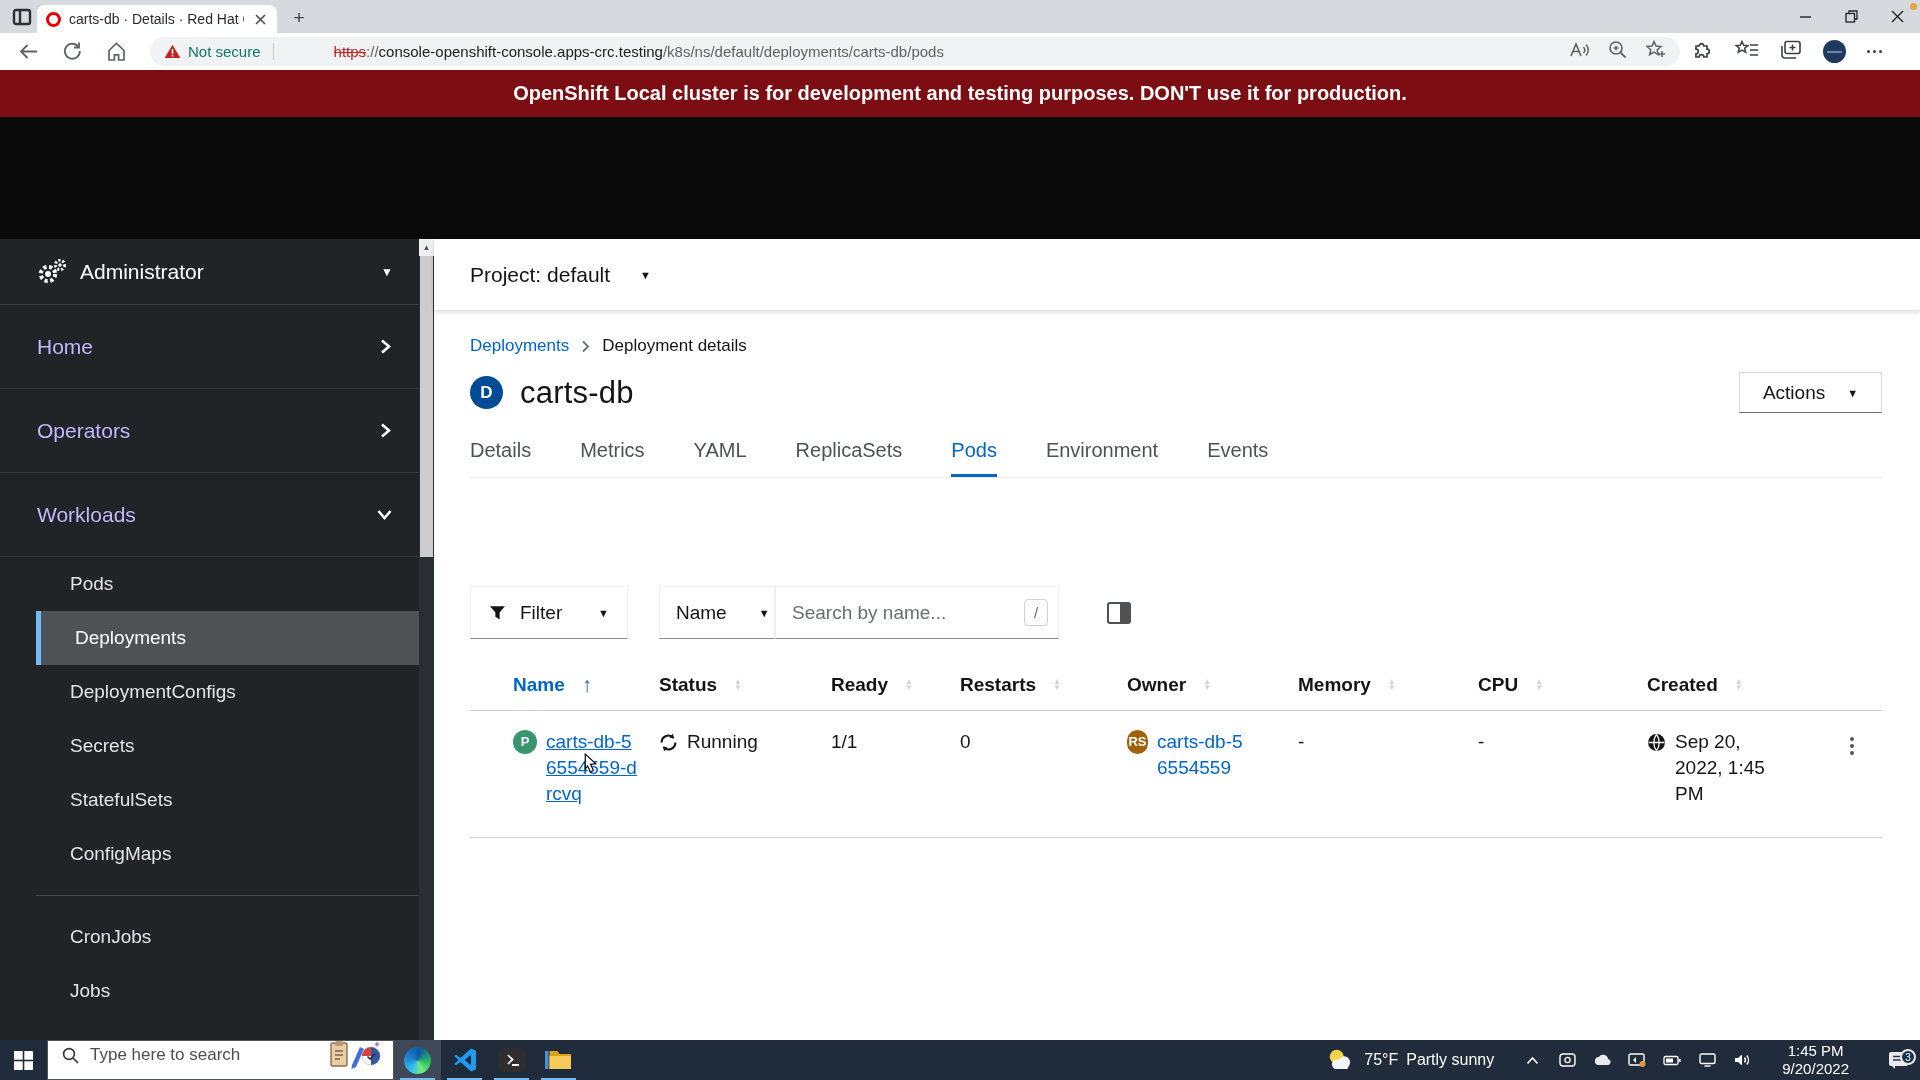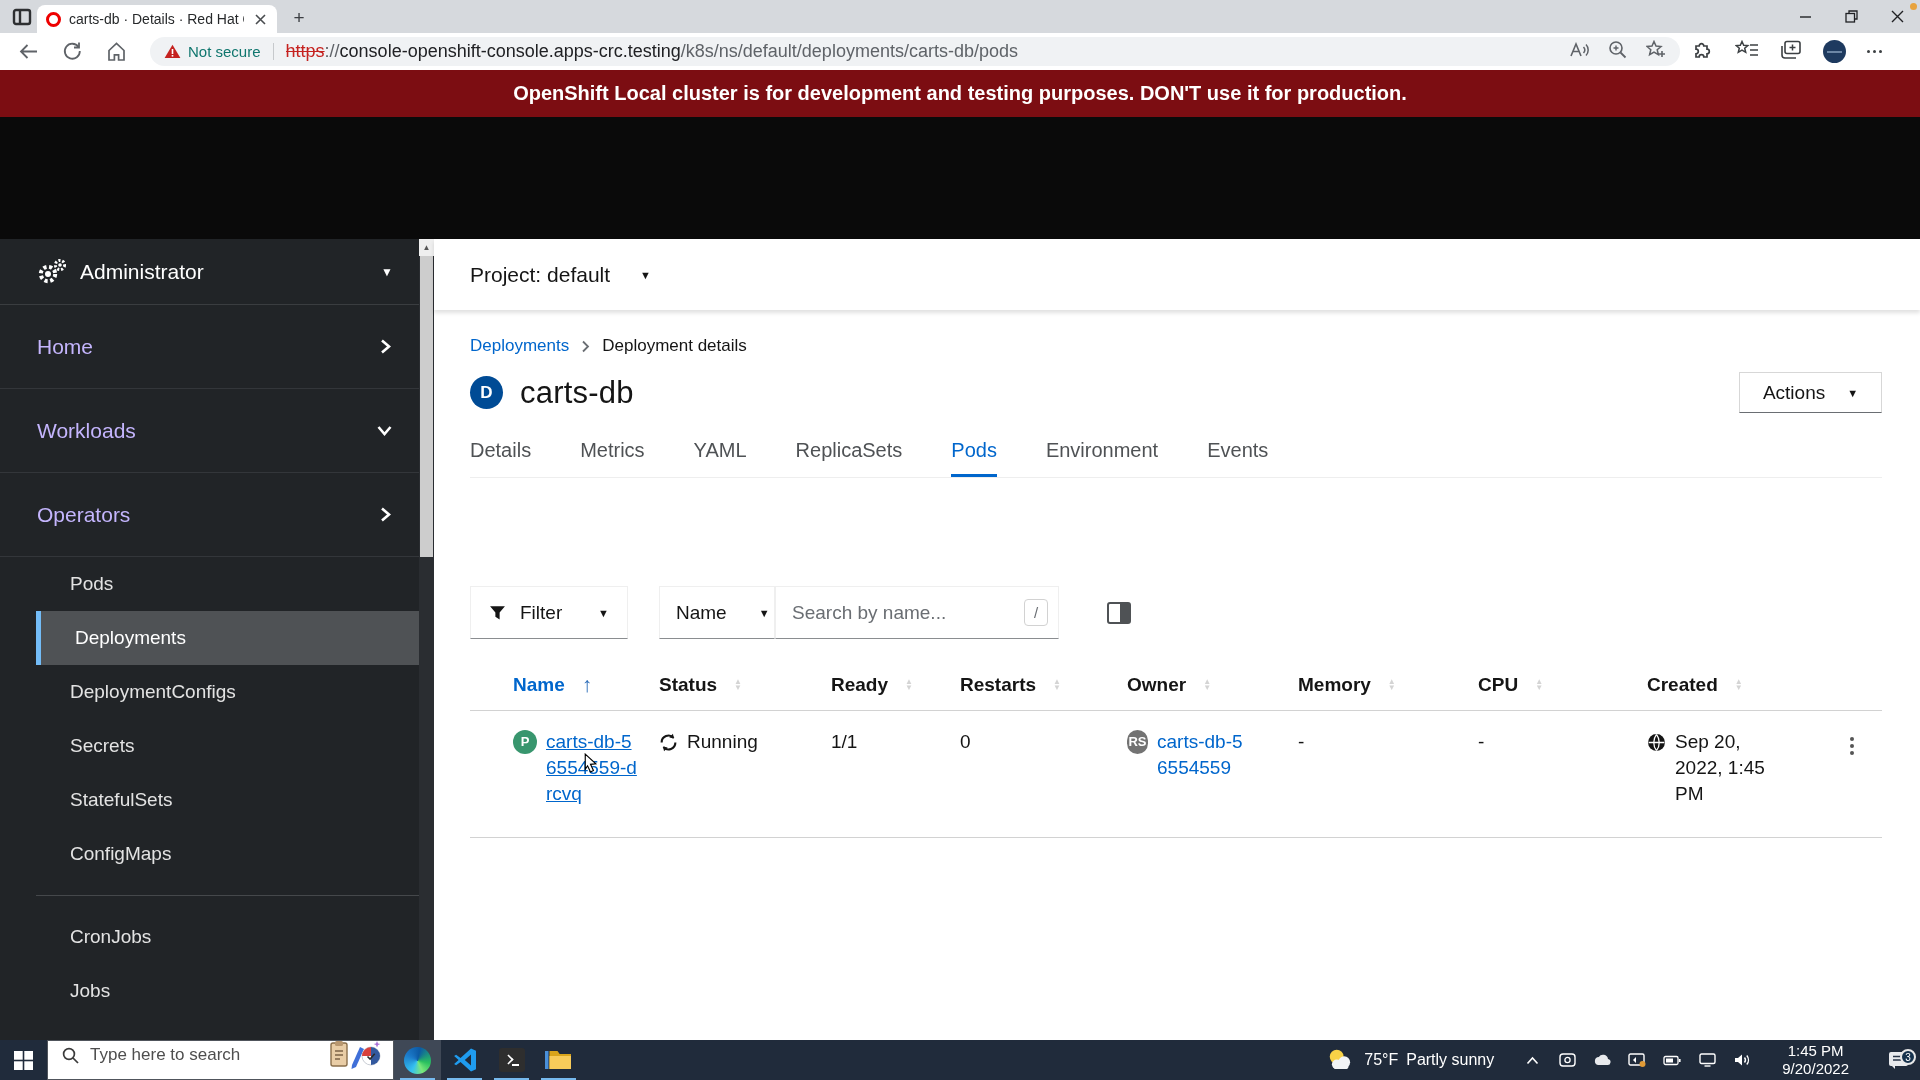--- a/index.html
+++ b/index.html
@@ -16,21 +16,21 @@
   .wincontrols { position:absolute; right:0; top:0; height:33px; display:flex; }
   .winbtn { width:46px; height:33px; display:flex; align-items:center; justify-content:center; }
   .notif-dot { position:absolute; right:3px; top:3px; width:7px; height:7px; border-radius:50%; background:#e8a33d; }
 
   #btoolbar { position:absolute; top:33px; left:0; width:1920px; height:37px; background:#ffffff; }
   .navico { position:absolute; top:8px; width:22px; height:22px; }
   #addressbar { position:absolute; left:150px; top:4px; width:1530px; height:29px; background:#f0f2f4; border-radius:15px; display:flex; align-items:center; padding:0 14px; }
   .warn-tri { width:17px; height:15px; flex:none; margin-right:7px; }
   .notsecure { font-size:15px; color:#0f766e; white-space:nowrap; }
   .url-divider { width:1px; height:17px; background:#c6c9cc; margin:0 12px; }
-  .url { font-size:18px; white-space:nowrap; overflow:hidden; color:#202124; }
+  .url { font-size:15px; white-space:nowrap; overflow:hidden; color:#202124;margin-left:48px; }
   .url .scheme { color:#c5221f; text-decoration:line-through; }
   .url .dim { color:#5f6368; }
   .pill-right { margin-left:auto; display:flex; align-items:center; gap:19px; }
   .ext-icons { position:absolute; left:1692px; top:3px; height:31px; display:flex; align-items:center; gap:21px; }
   .avatar-circle { width:23px; height:23px; border-radius:50%; background:#1e3a5f; position:relative; overflow:hidden; }
   .avatar-circle::after { content:""; position:absolute; left:4px; top:11px; width:15px; height:2px; background:#6c86a5; }
   .hdots { display:flex; gap:3px; }
   .hdots i { width:3px; height:3px; border-radius:50%; background:#3c4043; }
 
   
@@ -92,21 +92,21 @@
   .thead, .trow { display:grid; grid-template-columns:146px 172px 129px 167px 171px 180px 169px 200px 1fr; padding-left:43px; }
   .thead { padding-bottom:13px; border-bottom:1px solid #d2d2d2; }
   .th { font-size:19px; font-weight:700; color:#151515; display:flex; align-items:center; gap:17px; }
   .th.sorted { color:#0066cc; }
   .sort-up { color:#2b6cb8; font-size:21px; font-weight:400; }
   .sort-idle { display:flex; flex-direction:column; color:#d4d4d4; font-size:8px; line-height:6px; }
   .trow { padding-top:18px; padding-bottom:30px; border-bottom:1px solid #d2d2d2; position:relative; font-size:19px; color:#151515; }
   .cell { display:flex; align-items:flex-start; gap:9px; line-height:26px; }
   .minibadge { flex:none; margin-top:1px; width:27px; height:24px; border-radius:13px; color:#fff; font-size:13px; font-weight:700; display:flex; align-items:center; justify-content:center; }
   .b-pod { background:#38966e; width:24px; border-radius:50%; }
-  .b-rs { background:#737373; width:21px; }
+  .b-rs { background:#a16207; width:21px; }
   .wraplink { width:94px; word-break:break-all; color:#0066cc; }
   .u { text-decoration:underline; }
   .created-txt { width:106px; }
   .kebab { justify-self:end; padding-right:28px; display:flex; flex-direction:column; gap:3px; margin-top:8px; }
   .kebab i { width:4px; height:4px; border-radius:50%; background:#555; }
   .cursor-svg { position:absolute; left:113px; top:42px; width:15px; height:21px; }
 
   
   #taskbar { position:absolute; left:0; top:1040px; width:1920px; height:40px; background:#202b3b; display:flex; align-items:stretch; }
   .tb-btn { width:47px; display:flex; align-items:center; justify-content:center; position:relative; }
@@ -293,31 +293,31 @@
     <span class="caret-w">▼</span>
   </div>
   <div class="navitem">
     <span>Home</span>
       <span class="grow"></span>
     <svg width="15" height="17" viewBox="0 0 15 17">
         <path d="M4 2.5l7 6-7 6" fill="none" stroke="#fff" stroke-width="2.6"></path>
       </svg>
   </div>
   <div class="navitem">
+    <span>Operators</span>
+      <span class="grow"></span>
+    <svg width="15" height="17" viewBox="0 0 15 17">
+        <path d="M4 2.5l7 6-7 6" fill="none" stroke="#fff" stroke-width="2.6"></path>
+      </svg>
+  </div>
+  <div class="navitem">
     <span>Workloads</span>
       <span class="grow"></span>
     <svg width="17" height="15" viewBox="0 0 17 15">
         <path d="M2.5 4l6 7 6-7" fill="none" stroke="#fff" stroke-width="2.6"></path>
-      </svg>
-  </div>
-  <div class="navitem">
-    <span>Operators</span>
-      <span class="grow"></span>
-    <svg width="15" height="17" viewBox="0 0 15 17">
-        <path d="M4 2.5l7 6-7 6" fill="none" stroke="#fff" stroke-width="2.6"></path>
       </svg>
   </div>
   <div class="subitem">
       <span>Pods</span>
     </div>
   <div class="subitem active">
       <span>Deployments</span>
     </div>
   <div class="subitem">
       <span>DeploymentConfigs</span>

